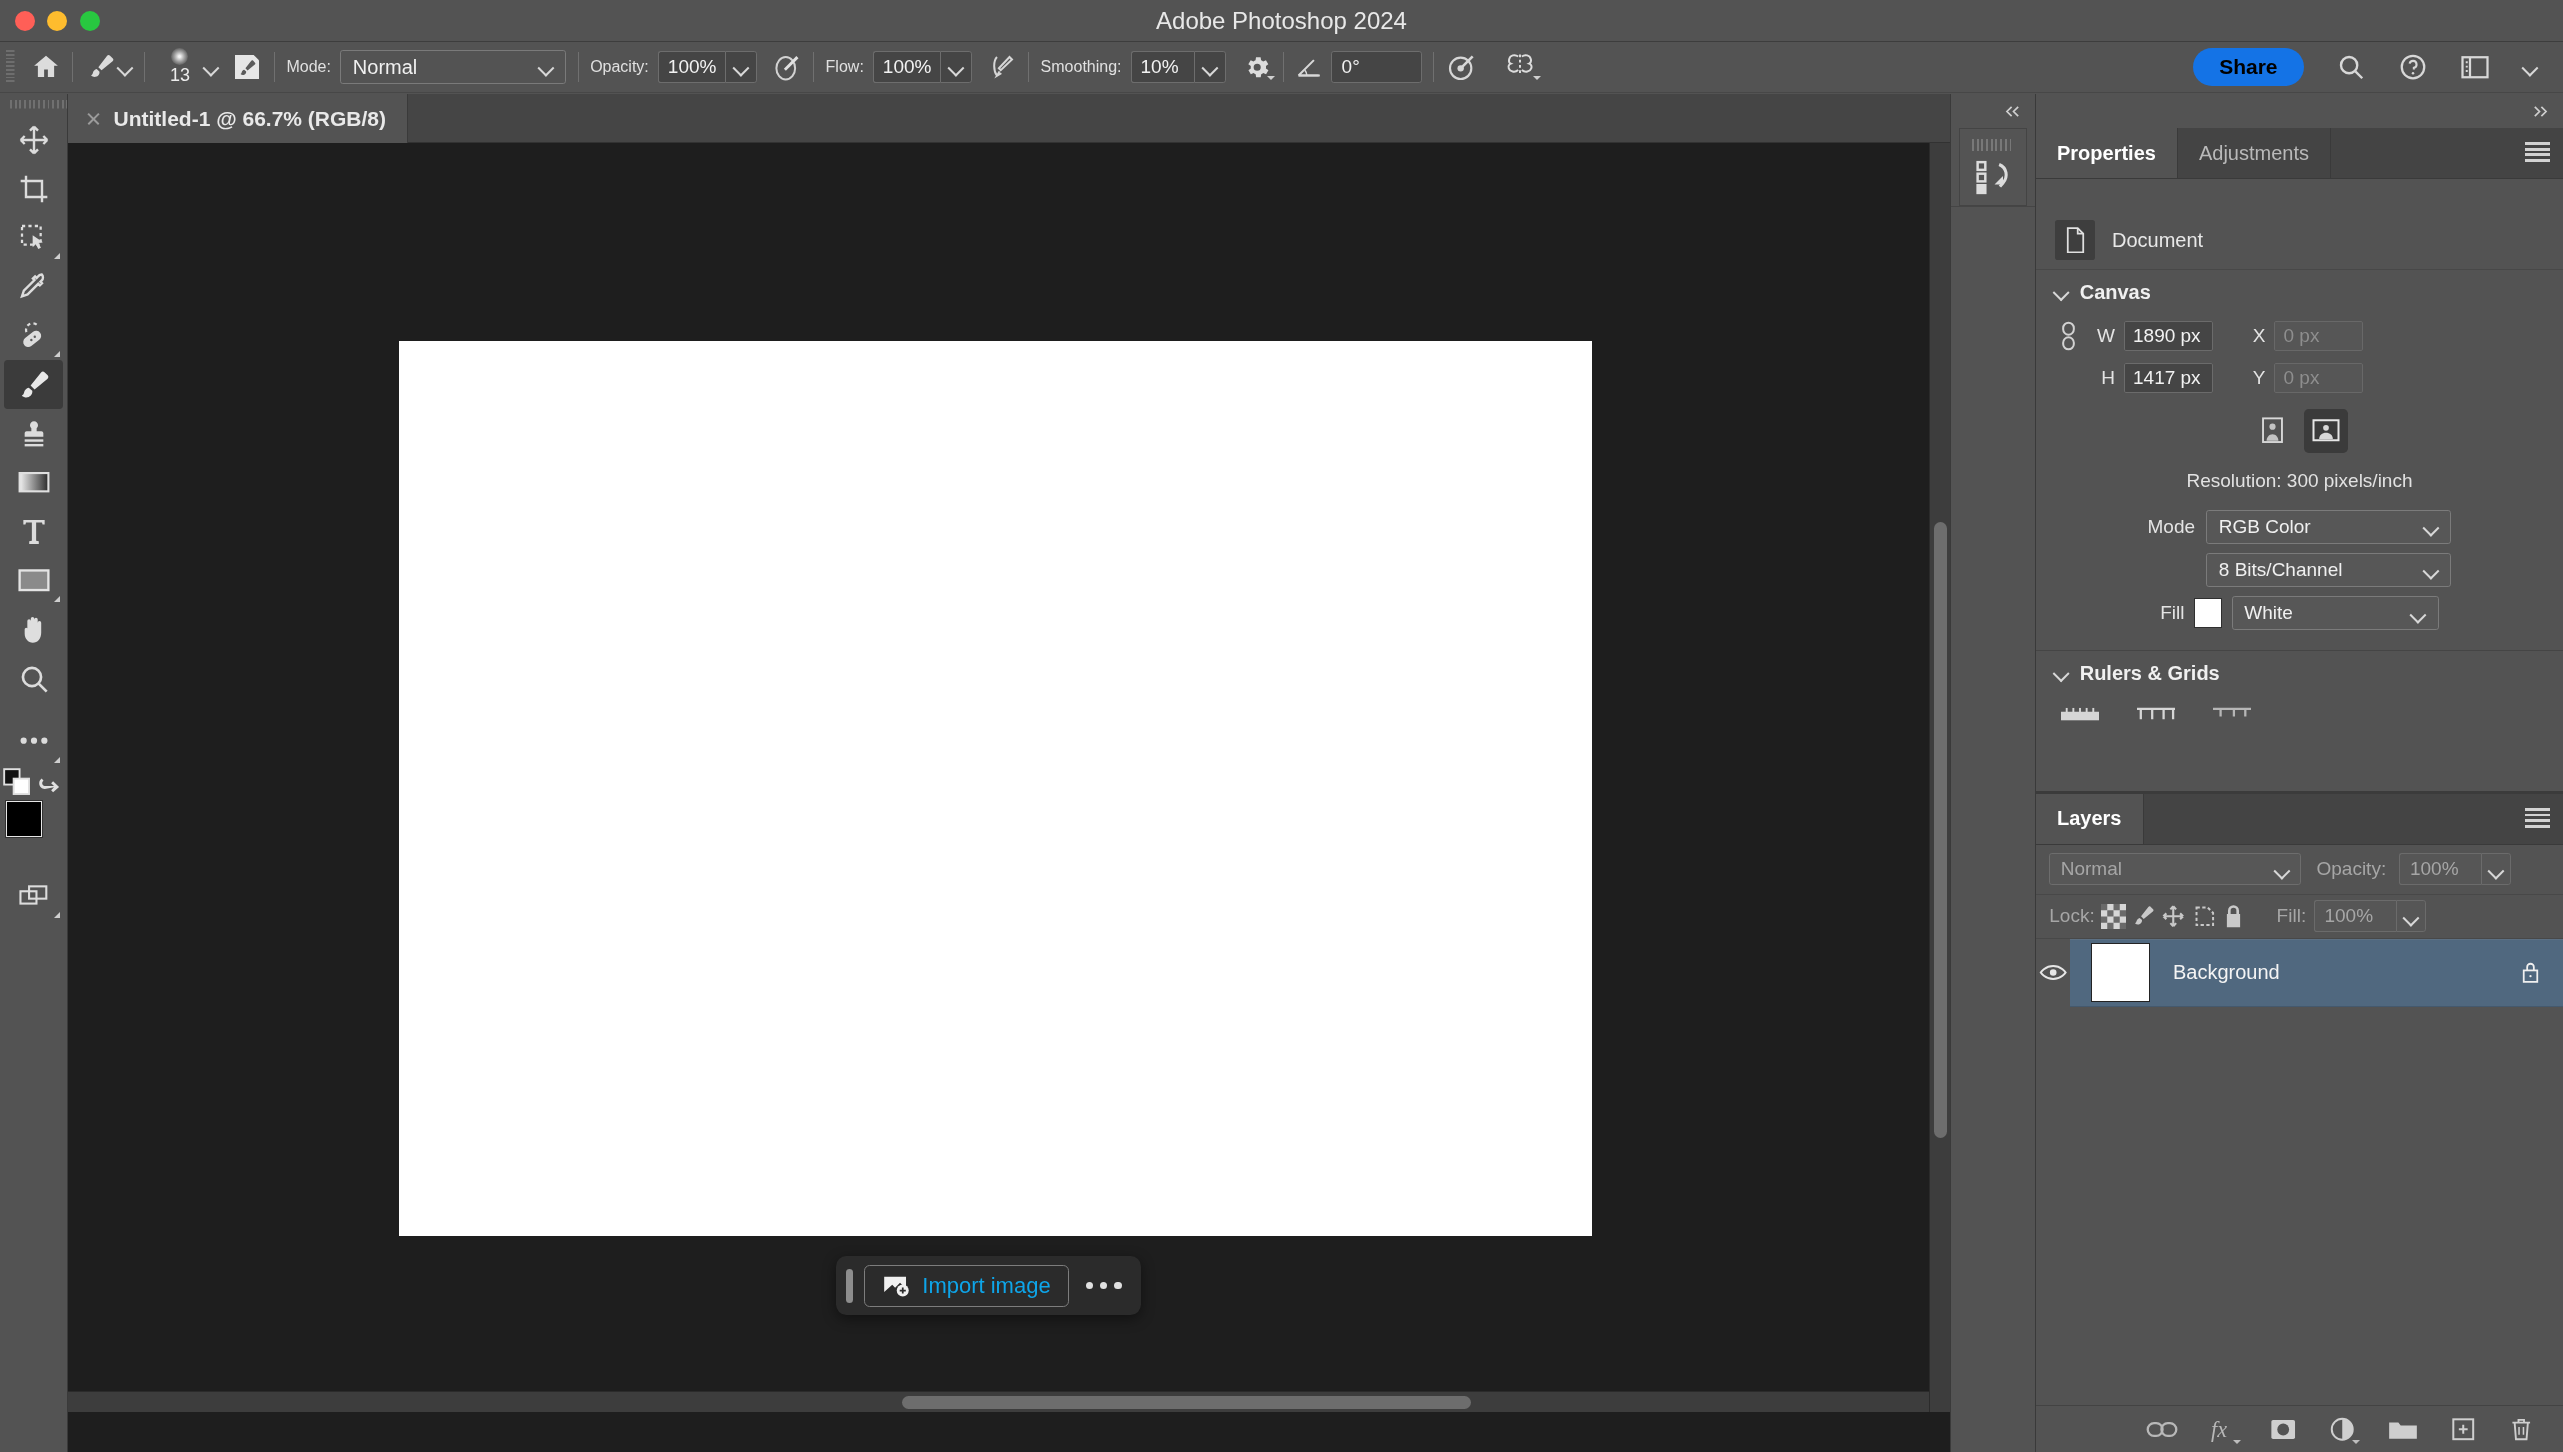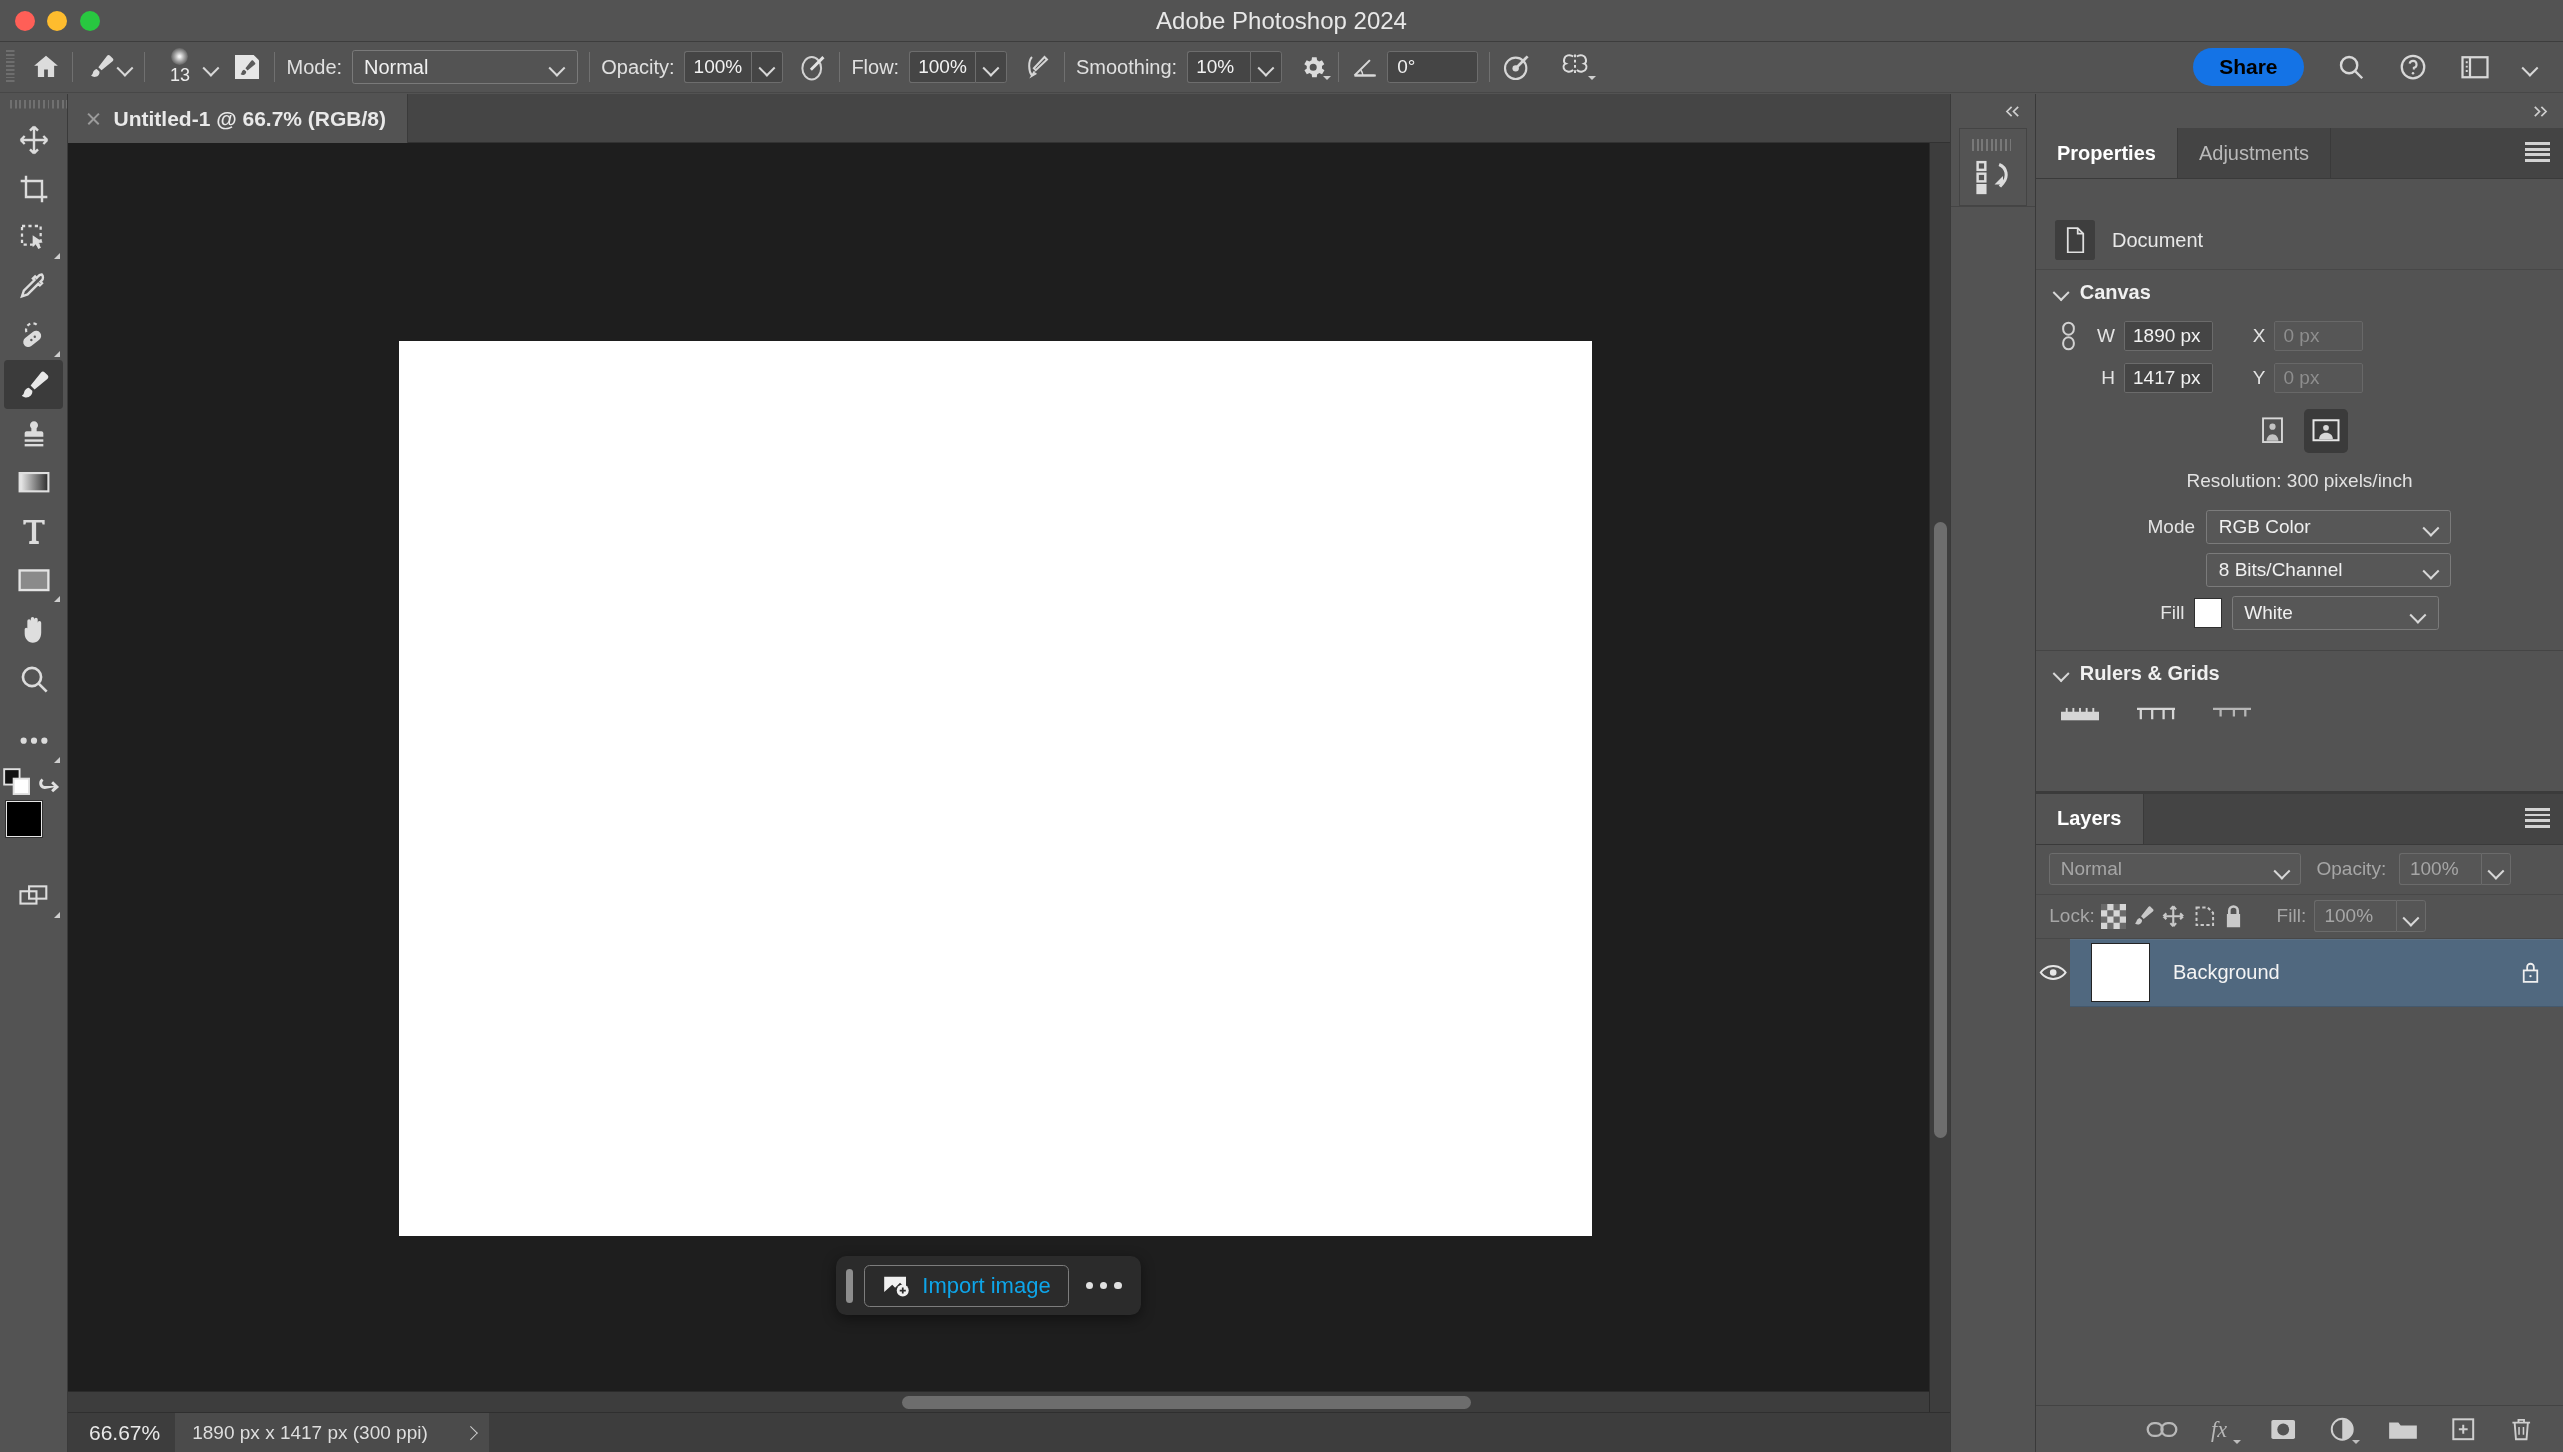--- a/index.html
+++ b/index.html
@@ -40,21 +40,21 @@
     width: 15px; height: 34px; margin-left: 2.8px; margin-right: 5.7px;
     background-image: repeating-linear-gradient(to bottom, #6e6e6e 0, #6e6e6e 1.9px, transparent 1.9px, transparent 3.8px);
     background-size: 8.5px 100%; background-repeat: no-repeat; background-position: 2.8px 0;
   }
   .ob-sep { width: 0.9px; height: 30px; background: #707070; margin: 0 11.4px; }
   .ob-item { display: flex; align-items: center; height: 51px; }
   .icon-btn {
     display: flex; align-items: center; justify-content: center;
     color: #d6d6d6;
   }
-  .ob-label { font-size: 20px; color: #e0e0e0; margin-right: 9.5px; white-space: nowrap; }
+  .ob-label { font-size: 16px; color: #e0e0e0; margin-right: 9.5px; white-space: nowrap; }
   .ob-field {
     background: #454545; border: 0.9px solid #6d6d6d; border-radius: 2.8px;
     height: 32px; display: flex; align-items: center; padding: 0 9.5px;
     font-size: 19px; color: #f0f0f0;
   }
   .ob-select {
     background: #535353; border: 0.9px solid #7a7a7a; border-radius: 2.8px;
     height: 34px; display: flex; align-items: center; padding: 0 11.4px;
     font-size: 20px; color: #f0f0f0; justify-content: space-between;
   }
@@ -730,27 +730,20 @@
       </span>
       <span>Import image</span>
     </div>
     <span class="tb-ellipsis">
         <i></i>
         <i></i>
         <i></i>
       </span>
   </div>
 
-  <div class="statusbar">
-    <span class="zoom-val">66.67%</span>
-    <div class="status-info">
-      <span>1890 px x 1417 px (300 ppi)</span>
-      <span class="status-chev"></span>
-    </div>
-  </div>
 
   <div class="collapsed-dock">
     <div class="cd-header">
       <span>
         <svg width="25" height="15" viewBox="0 0 26 16" fill="none" stroke="#cfcfcf" stroke-width="1.8">
             <path d="M11 3 6 8l5 5M18 3l-5 5 5 5"></path>
           </svg>
       </span>
     </div>
     <div class="cd-tile">

